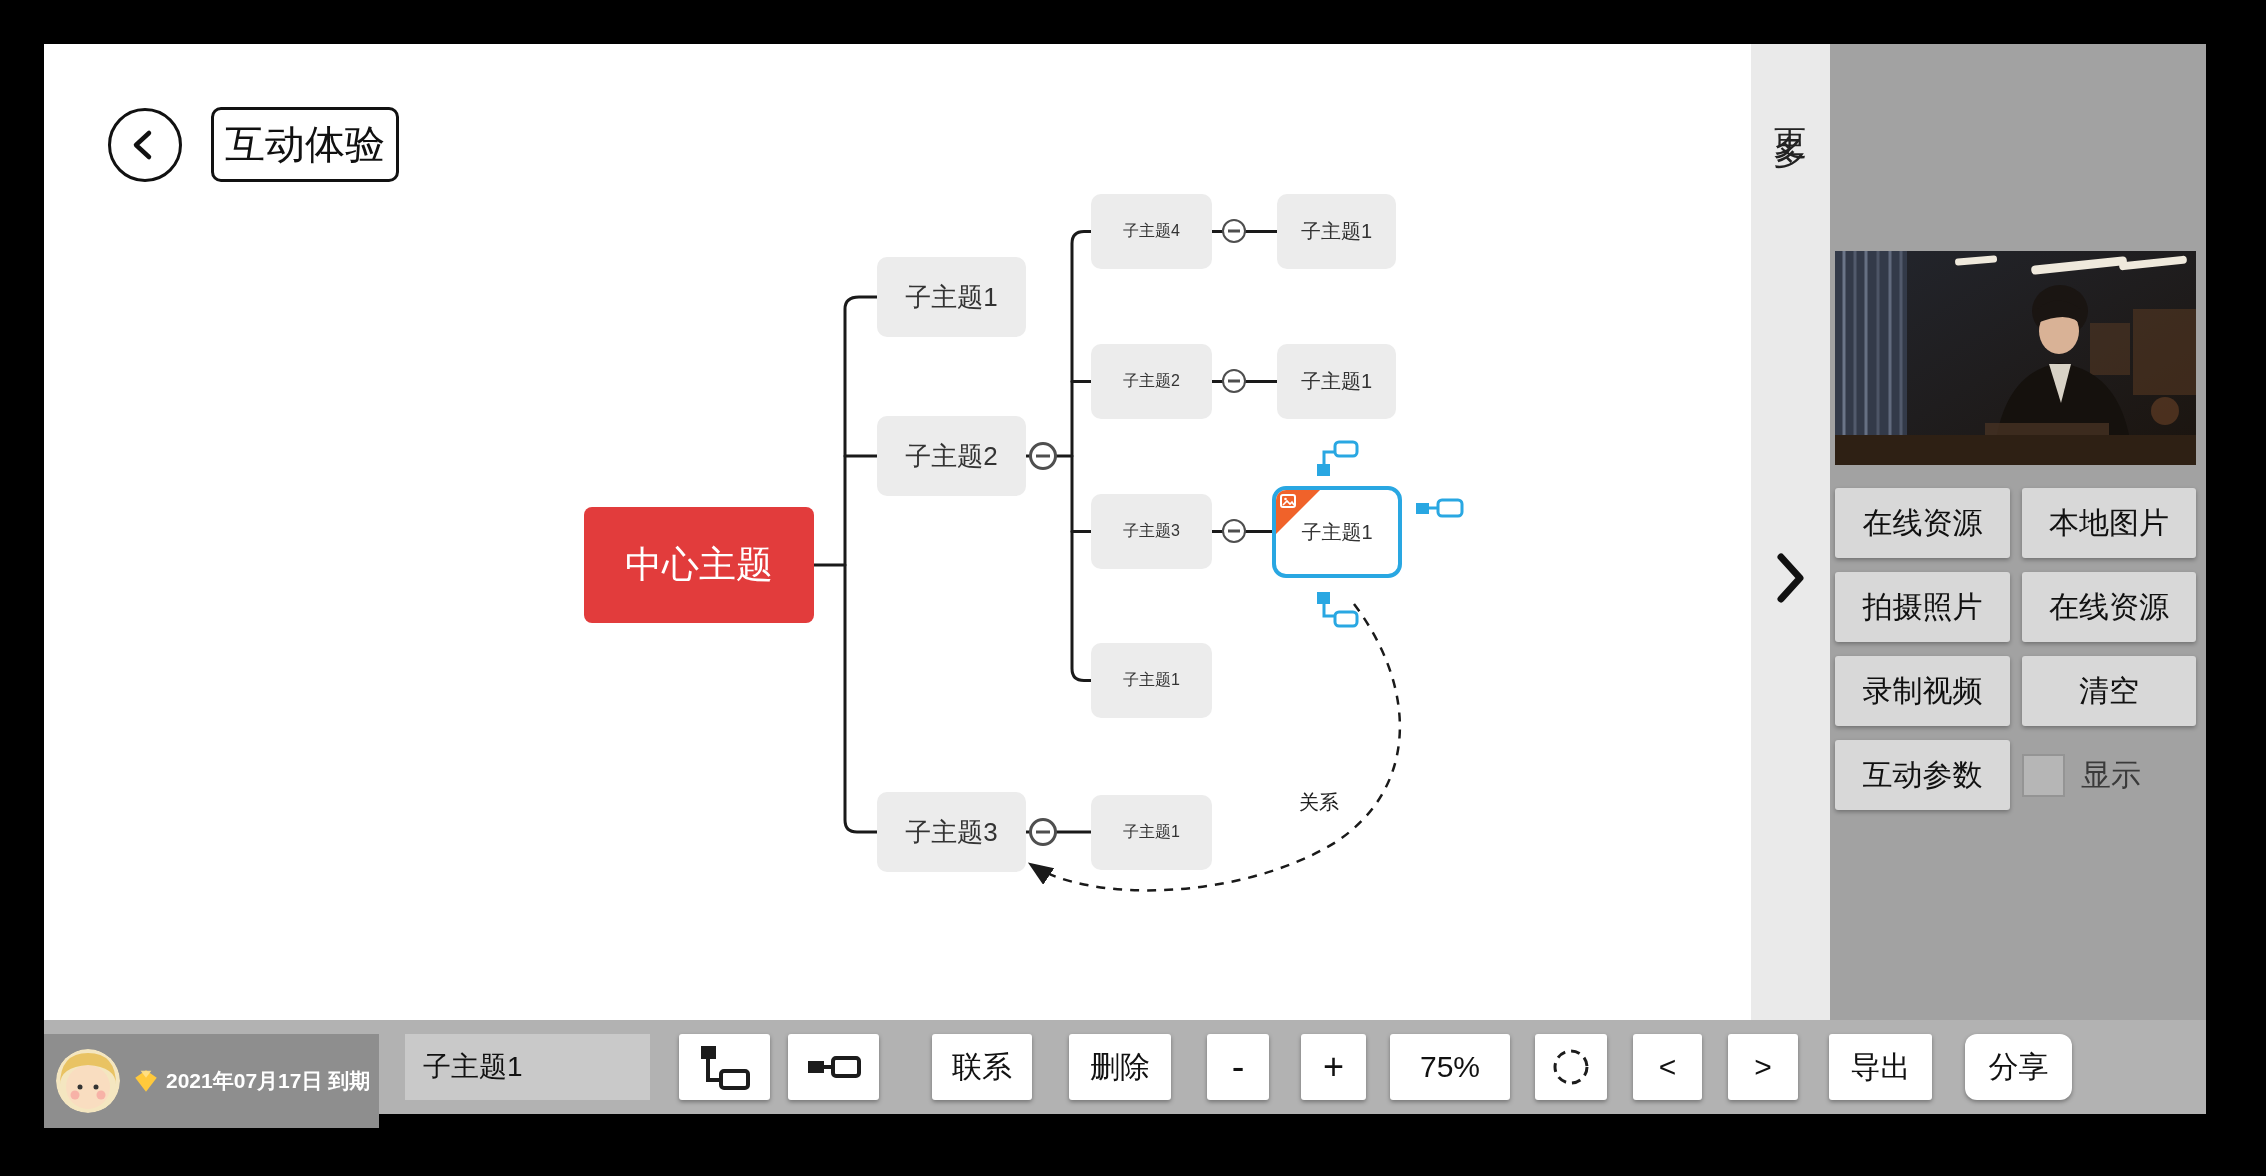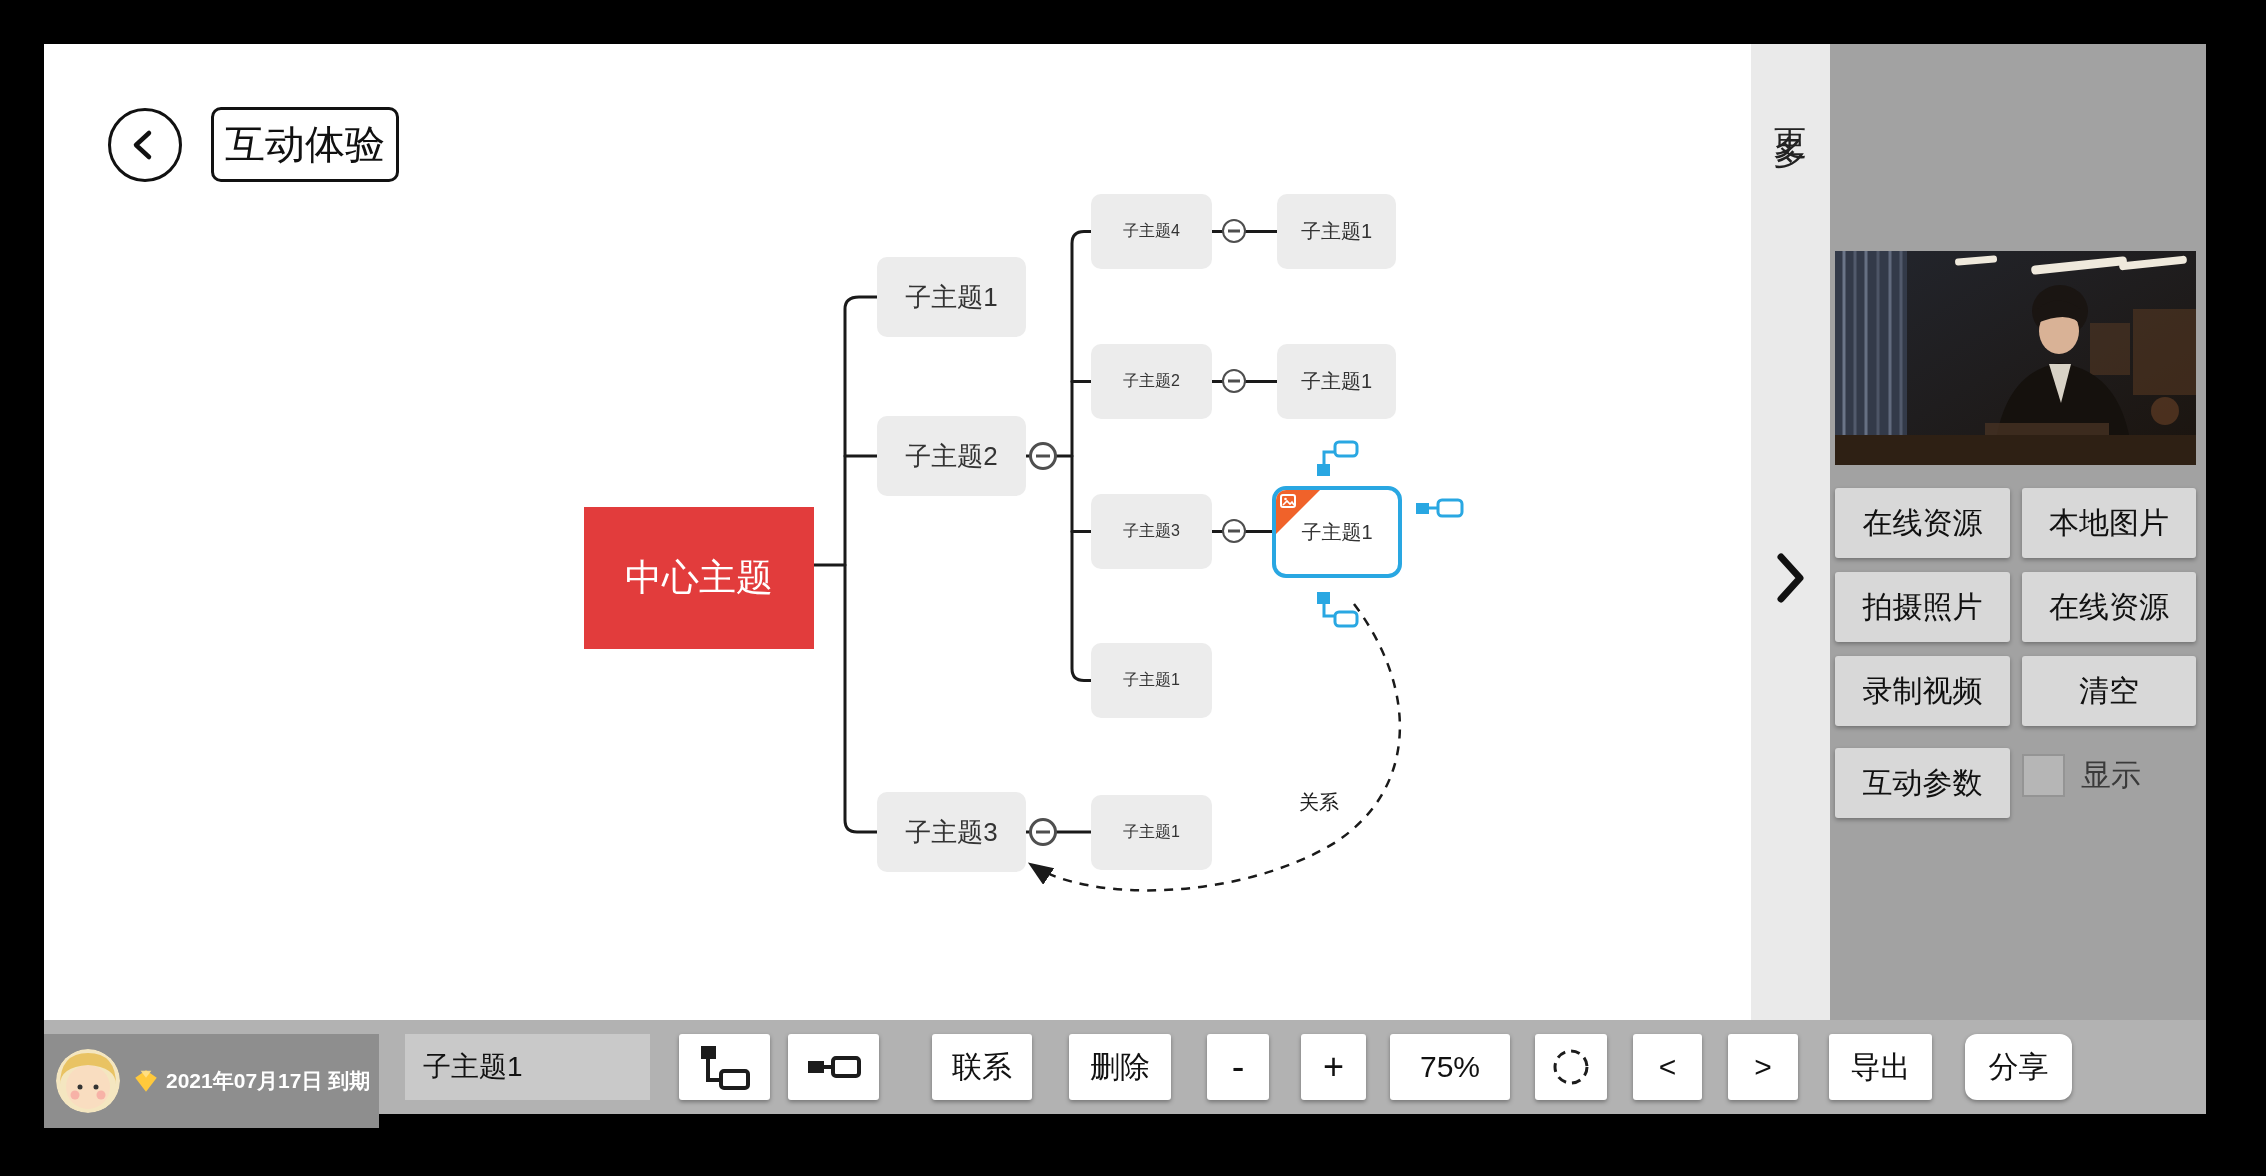--- a/index.html
+++ b/index.html
@@ -10,42 +10,42 @@
   }
   .screen{position:absolute;left:44px;top:44px;width:2162px;height:1070px;background:#fff;}
   .main{position:absolute;left:0;top:0;right:0;bottom:94px;display:flex;}
   
   .canvas{position:relative;width:1707px;height:976px;background:#fff;flex:none;overflow:hidden;}
   .conn{position:absolute;left:0;top:0;}
   .node{position:absolute;background:#ececec;border-radius:10px;display:flex;align-items:center;justify-content:center;color:#333;z-index:2;}
   .l2{width:149px;height:80px;font-size:26px;}
   .l3{width:121px;height:75px;font-size:16px;}
   .l3s{width:119px;height:75px;font-size:20px;}
-  .center-node{left:540px;top:463px;width:230px;height:142px;background:var(--accent-red,#e23c3c);color:#fff;font-size:37px;border-radius:0;}
+  .center-node{left:540px;top:463px;width:230px;height:116px;background:var(--accent-red,#e23c3c);color:#fff;font-size:37px;border-radius:8px;}
   .selected-node{left:1228px;top:442px;width:130px;height:92px;background:#fff;border:4px solid var(--accent-blue,#29a7e2);border-radius:14px;font-size:20px;overflow:hidden;box-sizing:border-box;}
   .corner{position:absolute;left:0;top:0;width:44px;height:44px;background:var(--accent-orange,#f0622a);clip-path:polygon(0 0,100% 0,0 100%);}
   .corner svg{position:absolute;left:4px;top:4px;}
   .collapse{position:absolute;width:28px;height:28px;background:#fff;border:3px solid #4f4f4f;border-radius:50%;box-sizing:border-box;z-index:3;}
   .collapse::after{content:"";position:absolute;left:4px;right:4px;top:50%;height:3px;transform:translateY(-50%);background:#4f4f4f;}
   .collapse.sm{width:24px;height:24px;border-width:2.5px;}
   .handle{position:absolute;z-index:4;color:var(--accent-blue,#29a7e2);line-height:0;}
   .rel-label{position:absolute;left:1247px;top:743px;background:#fff;padding:2px 8px;font-size:20px;color:#222;z-index:3;}
   .back-btn{position:absolute;left:64px;top:64px;width:68px;height:68px;border:3.5px solid #111;border-radius:50%;background:#fff;display:flex;align-items:center;justify-content:center;z-index:5;}
   .exp-btn{position:absolute;left:167px;top:63px;width:182px;height:69px;border:3px solid #111;border-radius:10px;background:#fff;display:flex;align-items:center;justify-content:center;font-size:40px;color:#111;z-index:5;}
   
   .strip{position:relative;width:79px;background:#eaeaea;flex:none;}
   .more-label{position:absolute;top:58px;left:50%;transform:translateX(-50%);writing-mode:vertical-rl;font-size:34px;color:#222;letter-spacing:6px;}
   .toggle{position:absolute;top:508px;left:50%;transform:translateX(-50%);background:none;border:none;padding:0;line-height:0;cursor:pointer;}
   
   .panel{position:relative;width:376px;background:#a2a2a2;flex:none;}
   .preview{position:absolute;left:5px;top:207px;width:361px;height:214px;line-height:0;}
   .p-btn{position:absolute;height:70px;background:#d8d8d8;color:#111;font-size:30px;display:flex;align-items:center;justify-content:center;border-radius:3px;box-shadow:0 2px 4px rgba(0,0,0,.3);border:none;font-family:inherit;}
   .pc1{left:5px;width:175px;}
   .pc2{left:192px;width:174px;}
-  .pr1{top:444px;} .pr2{top:528px;} .pr3{top:612px;} .pr4{top:696px;margin-top:8px;}
+  .pr1{top:444px;} .pr2{top:528px;} .pr3{top:612px;} .pr4{top:696px;}
   .disp-row{position:absolute;left:192px;top:696px;width:174px;height:70px;display:flex;align-items:center;gap:16px;}
   .checkbox{width:43px;height:43px;background:#b6b6b6;border:2px solid #949494;box-sizing:border-box;}
   .disp-label{font-size:30px;color:#3a3a3a;}
   
   .toolbar{position:absolute;left:0;right:0;bottom:0;height:94px;background:#b2b2b2;z-index:6;}
   .tb-info{position:absolute;left:0;top:0;width:335px;height:94px;background:#8e8e8e;display:flex;align-items:center;padding-left:12px;box-sizing:border-box;margin-top:14px;}
   .avatar{width:64px;height:64px;border-radius:50%;overflow:hidden;flex:none;line-height:0;}
   .gem{margin-left:12px;flex:none;line-height:0;}
   .expiry{margin-left:6px;font-size:21px;font-weight:bold;color:#fff;white-space:nowrap;}
   .tb-input{position:absolute;left:361px;top:14px;width:245px;height:66px;background:#c9c9c9;border:none;font-size:28px;color:#111;padding:0 0 0 18px;font-family:inherit;box-sizing:border-box;outline:none;}

